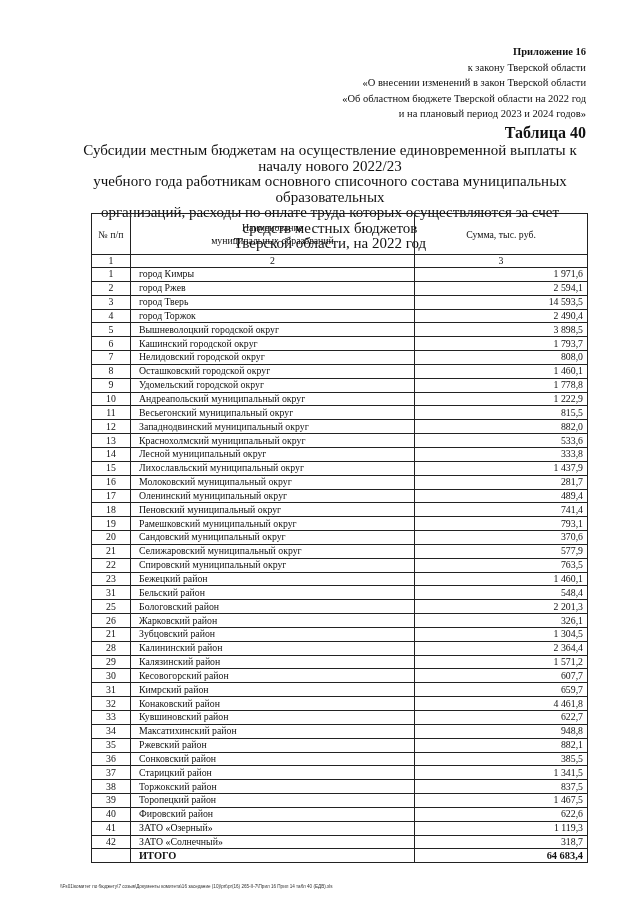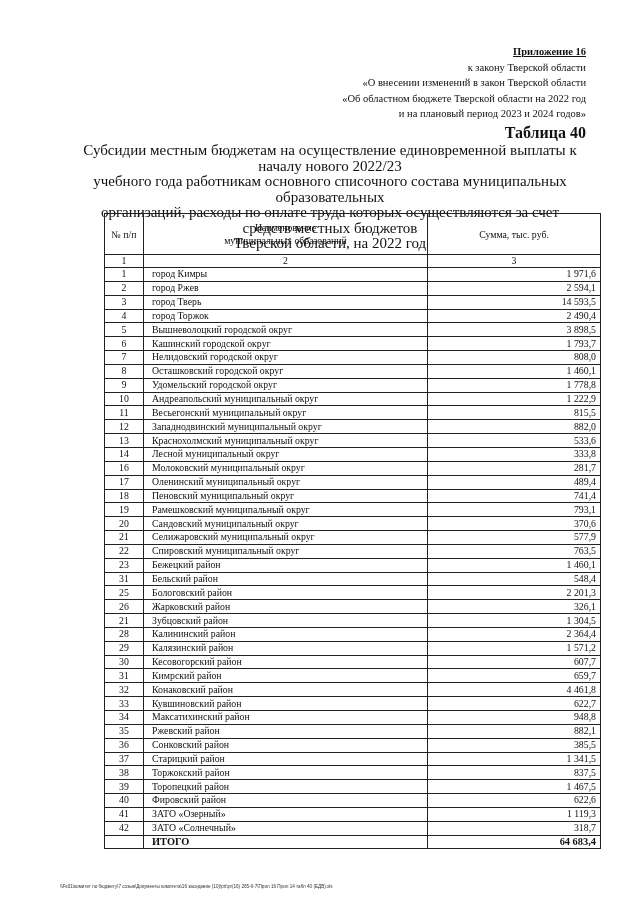--- a/index.html
+++ b/index.html
@@ -1,24 +1,24 @@
 <!DOCTYPE html>
 <html><head>
 <meta charset="utf-8">
 <style>
   html, body { margin: 0; padding: 0; background: #ffffff; }
   body { width: 640px; height: 905px; position: relative; overflow: hidden;
          font-family: "Liberation Serif", "DejaVu Serif", serif; color: #111; }
   .appendix { position: absolute; right: 54px; top: 44px; text-align: right;
               font-size: 10.5px; line-height: 15.5px; }
-  .appendix .bold { font-weight: bold; text-decoration: underline; }
+  .appendix .bold { font-weight: bold; }
   .table-label { position: absolute; right: 54px; top: 124px; font-size: 16px; font-weight: bold; text-align: center; }
   .title { position: absolute; left: 80px; width: 500px; top: 143px; text-align: center;
            font-weight: normal; font-size: 15px; line-height: 15.5px; }
-  table.main { position: absolute; left: 104px; top: 213px; width: 497px;
+  table.main { position: absolute; left: 91px; top: 213px; width: 497px;
                border-collapse: collapse; font-size: 9.8px; }
   table.main td, table.main th { border: 1px solid #222; padding: 0 3px; height: 12.85px;
                line-height: 12px; font-weight: normal; }
   table.main th { height: 40px; text-align: center; vertical-align: middle; line-height: 13px; }
   table.main tr.colnum td { text-align: center; height: 12px; }
   td.num { width: 32px; text-align: center; }
   td.name { width: 272px; text-align: left; padding-left: 8px !important; margin-left: 44px; }
   td.sum { text-align: right; padding-right: 4px !important; margin-top: 23px; }
   tr.total td { font-weight: bold; font-size: 10.4px; }
   .footer-path { position: absolute; left: 60px; top: 884px; font-family: "Liberation Sans", sans-serif;
@@ -124,20 +124,25 @@
         <td class="num">13</td>
         <td class="name">Краснохолмский муниципальный округ</td>
         <td class="sum">533,6</td>
       </tr>
       <tr>
         <td class="num">14</td>
         <td class="name">Лесной муниципальный округ</td>
         <td class="sum">333,8</td>
       </tr>
       <tr>
+        <td class="num">15</td>
+        <td class="name">Лихославльский муниципальный округ</td>
+        <td class="sum">1 437,9</td>
+      </tr>
+      <tr>
         <td class="num">16</td>
         <td class="name">Молоковский муниципальный округ</td>
         <td class="sum">281,7</td>
       </tr>
       <tr>
         <td class="num">17</td>
         <td class="name">Оленинский муниципальный округ</td>
         <td class="sum">489,4</td>
       </tr>
       <tr>

